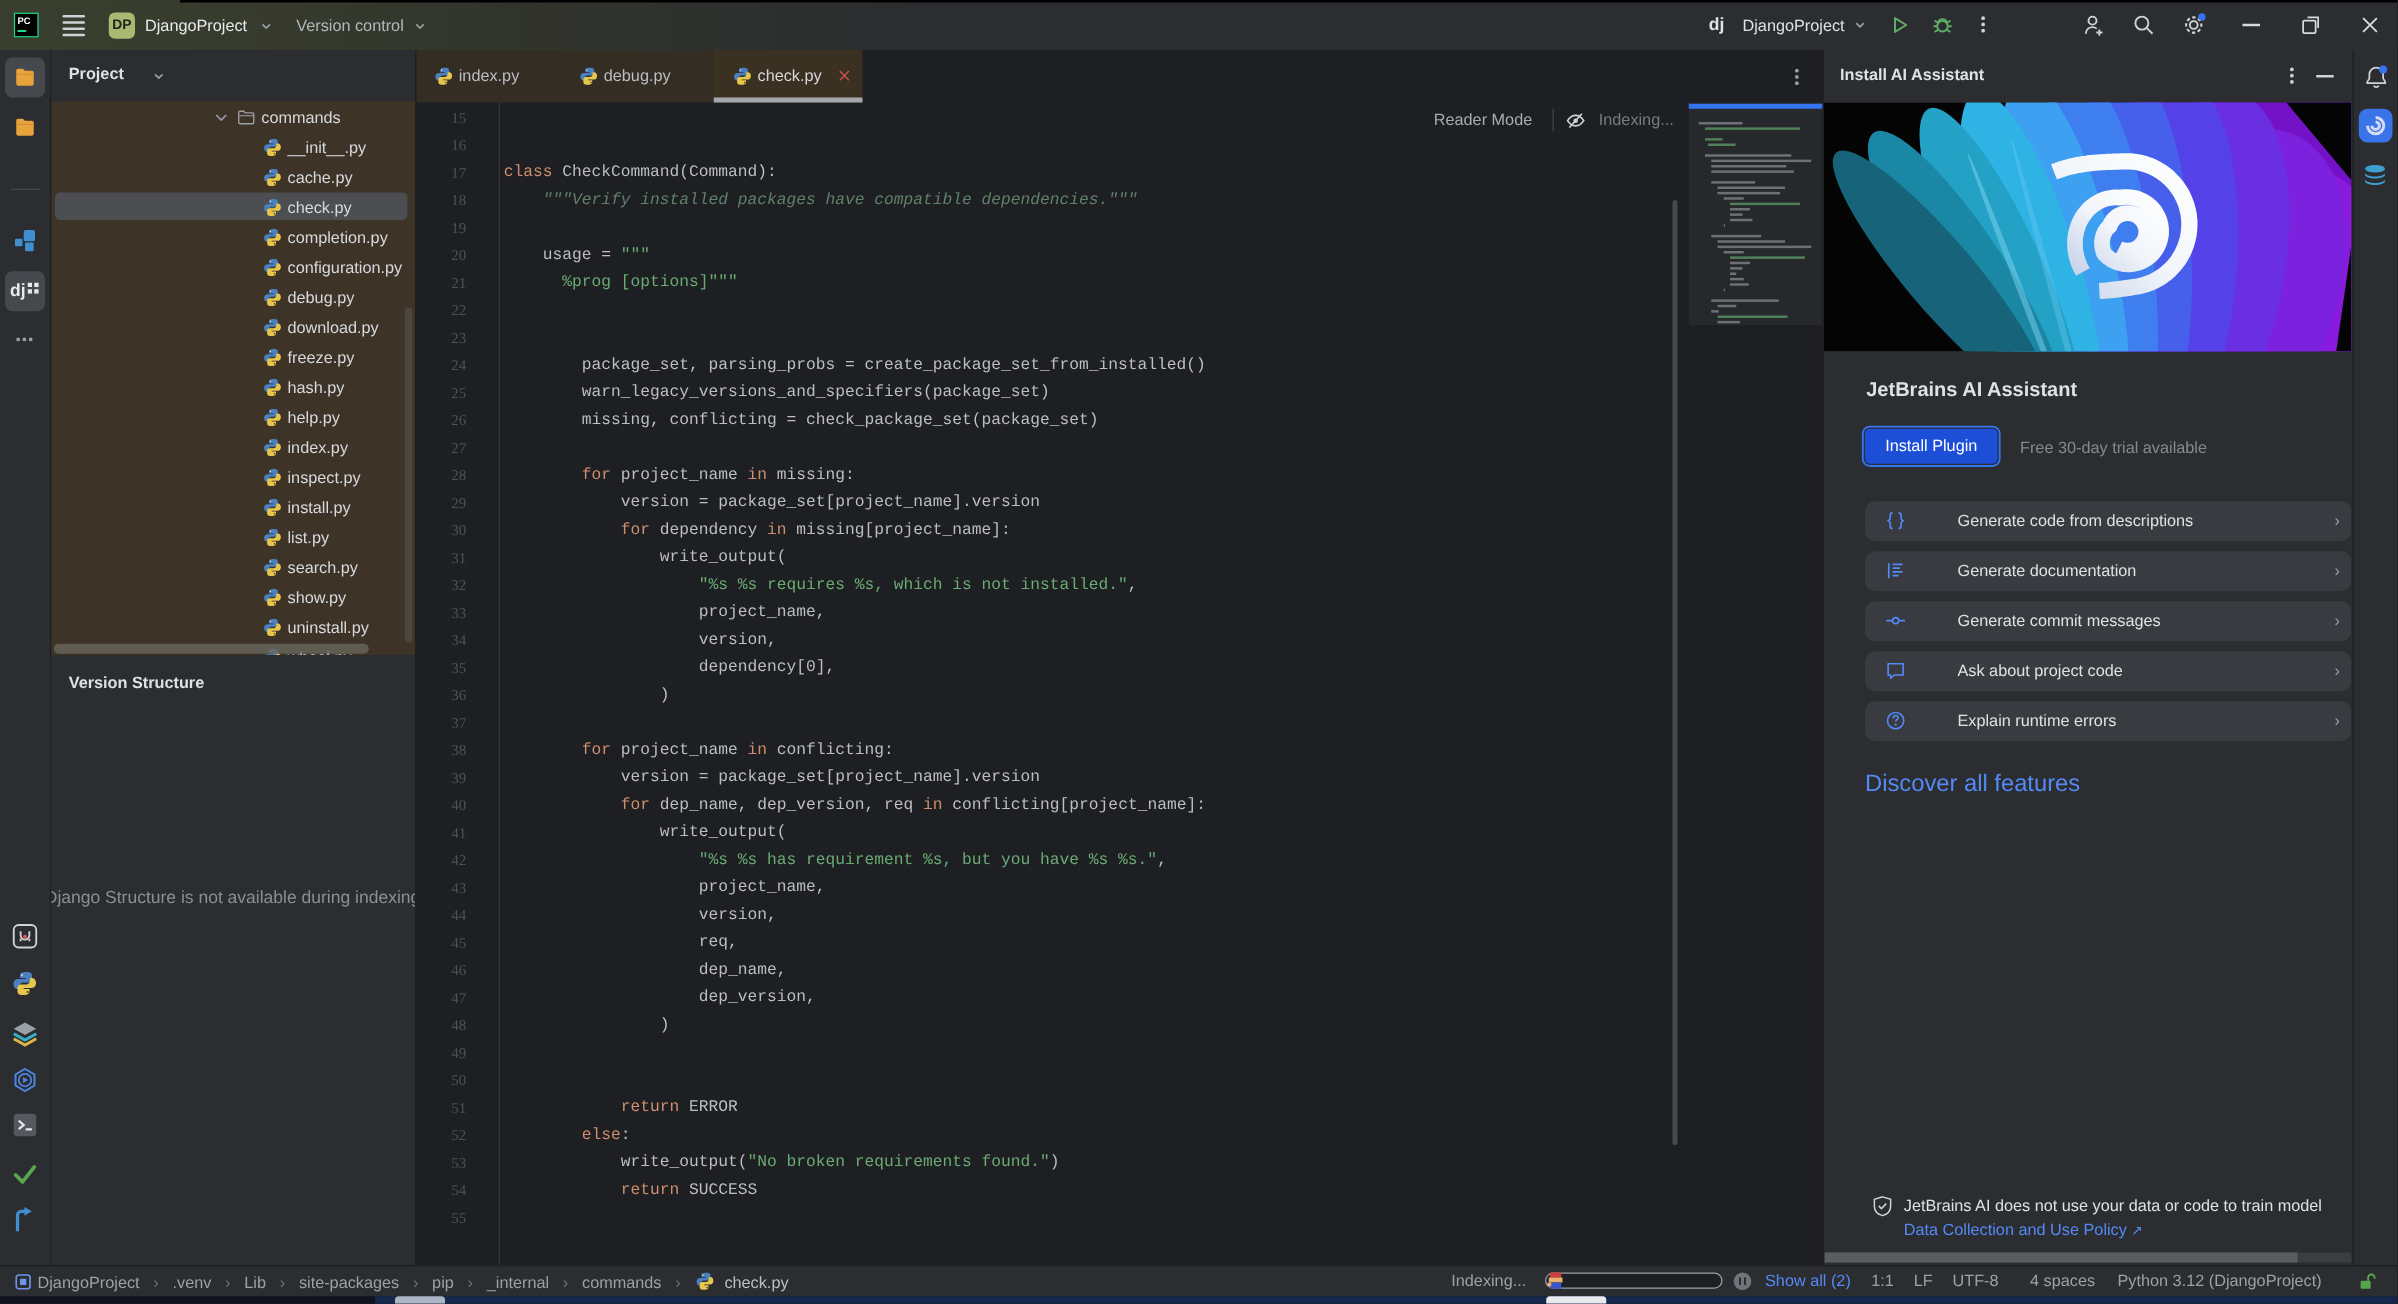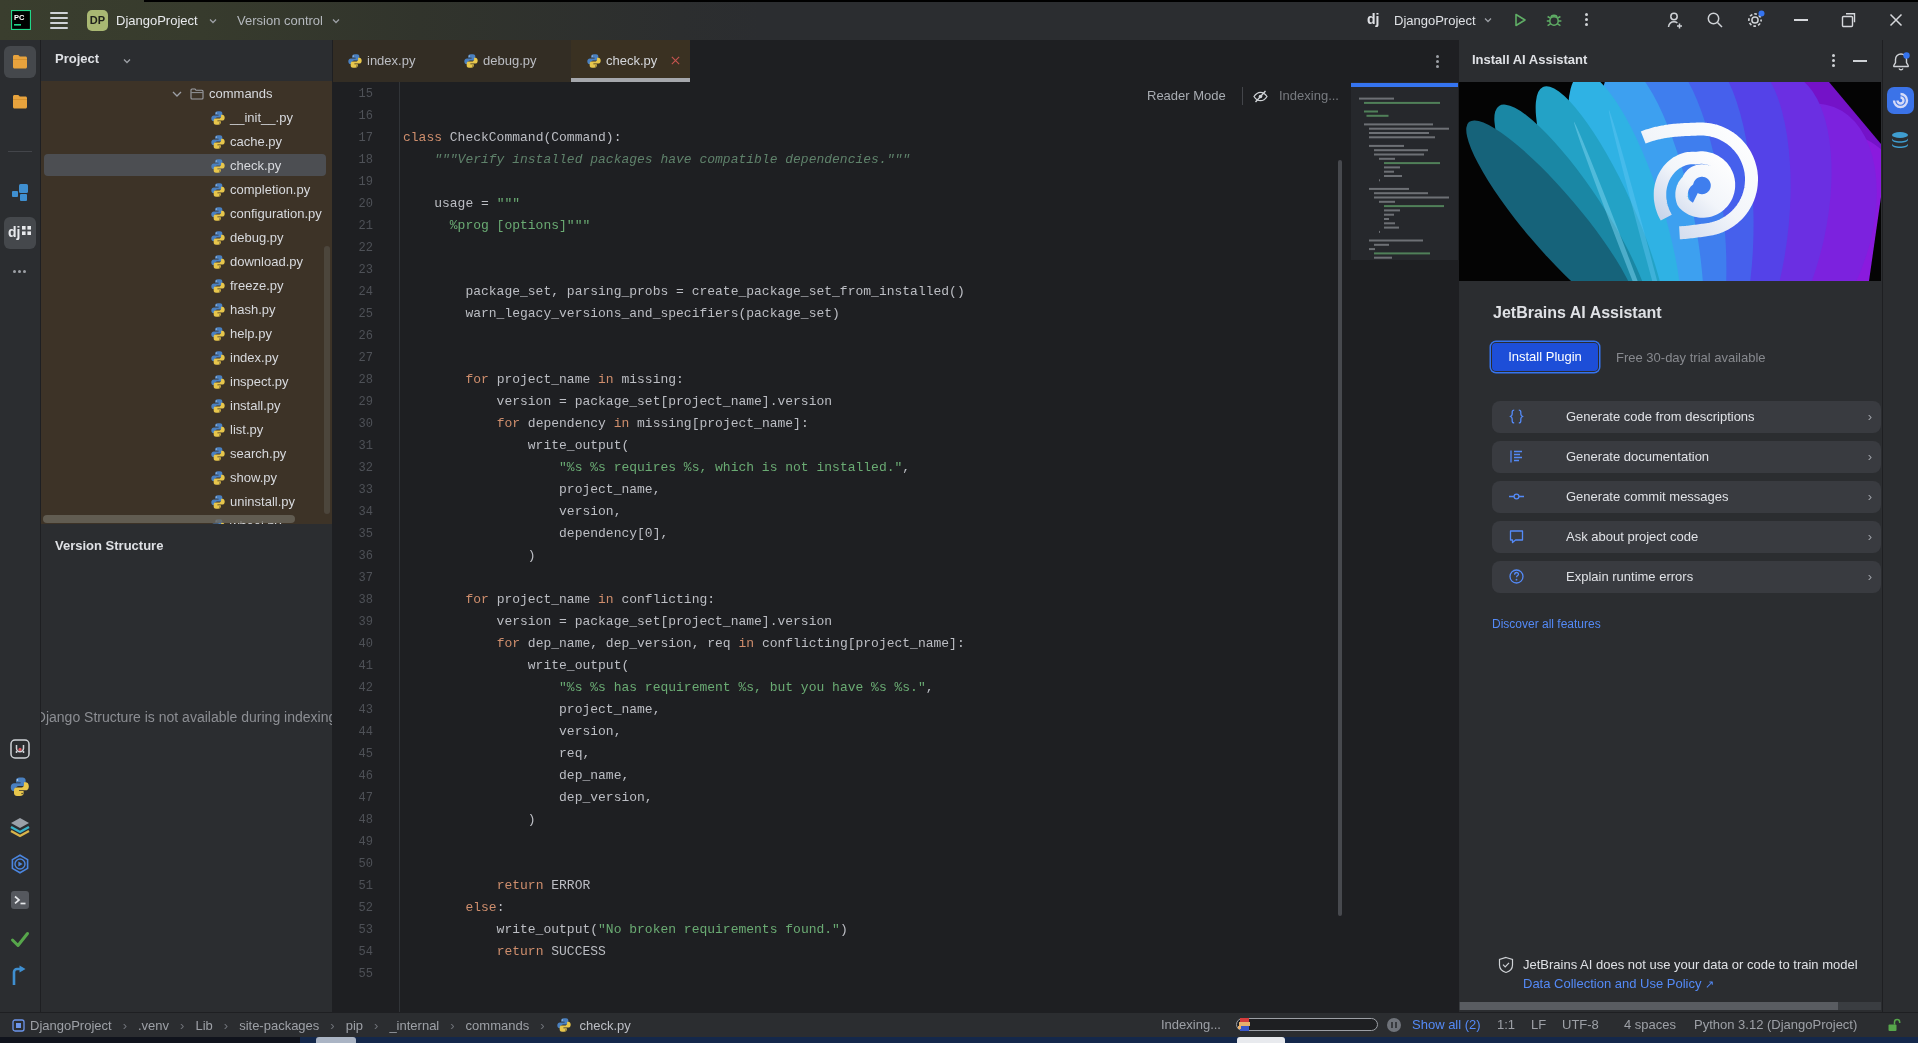--- a/index.html
+++ b/index.html
@@ -15,21 +15,21 @@
 .act-sel{position:absolute;left:4px;width:32px;height:32px;background:#45484c;border-radius:6px}
 
 #projpanel{position:absolute;left:41px;top:40px;width:291px;height:972px;background:#2b2d30;overflow:hidden}
 #projhead{position:absolute;left:0;top:0;width:291px;height:41px;background:#2b2d30}
 #tree{position:absolute;left:0;top:41px;width:291px;height:443px;background:#3d3327;overflow:hidden}
 .trow{position:absolute;left:0;width:291px;height:24px;line-height:24px;font-size:13px;color:#d7d9dd;white-space:nowrap}
 .ticon{position:absolute;top:4px;width:16px;height:16px}
 
 #editor{position:absolute;left:333px;top:40px;width:1125px;height:972px;background:#1e1f22;overflow:hidden}
 #gutterline{position:absolute;left:66px;top:42px;width:1px;height:930px;background:#313438}
-.lnum{position:absolute;width:40px;text-align:right;font-family:Liberation Mono, monospace;font-size:12px;color:#4e5157;line-height:22px}
+.lnum{position:absolute;width:40px;text-align:right;font-family:Liberation Serif, serif;font-size:12px;color:#4e5157;line-height:22px}
 .cl{position:absolute;left:70px;white-space:pre;font-family:"Liberation Mono",monospace;font-size:13px;line-height:22px;color:#bcbec4;letter-spacing:0px}
 .kw{color:#cf8e6d}.str{color:#6aab73}.doc{color:#5f826b;font-style:italic}
 .slf{color:#b07cb8}.bty{color:#7a9ec2}.ity{color:#8888c6}
 
 #aipanel{position:absolute;left:1459px;top:40px;width:423px;height:972px;background:#2b2d30;overflow:hidden}
 .featrow{position:absolute;left:33px;width:389px;height:32px;background:#393b40;border-radius:8px}
 .featrow .txt{position:absolute;left:74px;top:0;line-height:32px;font-size:13px;color:#dfe1e5}
 .featrow .chev{position:absolute;right:9px;top:0;line-height:32px;font-size:13px;color:#9da0a6}
 
 #rail{position:absolute;left:1883px;top:40px;width:35px;height:972px;background:#2b2d30}
@@ -393,20 +393,21 @@
 <div class="cl" style="top:153px">    usage = <span class="str">"""</span></div>
 <div class="lnum" style="left:0;top:175px">21</div>
 <div class="cl" style="top:175px"><span class="str">      %prog [options]"""</span></div>
 <div class="lnum" style="left:0;top:197px">22</div>
 <div class="lnum" style="left:0;top:219px">23</div>
 <div class="lnum" style="left:0;top:241px">24</div>
 <div class="cl" style="top:241px">        package_set, parsing_probs = create_package_set_from_installed()</div>
 <div class="lnum" style="left:0;top:263px">25</div>
 <div class="cl" style="top:263px">        warn_legacy_versions_and_specifiers(package_set)</div>
 <div class="lnum" style="left:0;top:285px">26</div>
+<div class="cl" style="top:285px">        missing, conflicting = check_package_set(package_set)</div>
 <div class="lnum" style="left:0;top:307px">27</div>
 <div class="lnum" style="left:0;top:329px">28</div>
 <div class="cl" style="top:329px">        <span class="kw">for</span> project_name <span class="kw">in</span> missing:</div>
 <div class="lnum" style="left:0;top:351px">29</div>
 <div class="cl" style="top:351px">            version = package_set[project_name].version</div>
 <div class="lnum" style="left:0;top:373px">30</div>
 <div class="cl" style="top:373px">            <span class="kw">for</span> dependency <span class="kw">in</span> missing[project_name]:</div>
 <div class="lnum" style="left:0;top:395px">31</div>
 <div class="cl" style="top:395px">                write_output(</div>
 <div class="lnum" style="left:0;top:417px">32</div>
@@ -575,21 +576,21 @@
     </div>
 <div class="featrow" style="top:521px">
       <span class="abs" style="left:16px;top:7px"><svg width="17" height="17" viewBox="0 0 17 17">
           <circle cx="8.5" cy="8.5" r="6.5" fill="none" stroke="#548af7" stroke-width="1.3"></circle>
           <path d="M6.6 6.7c0-3 3.9-2.7 3.9-.5 0 1.3-1.9 1.5-1.9 3" fill="none" stroke="#548af7" stroke-width="1.3"></path>
           <circle cx="8.5" cy="11.7" r=".9" fill="#548af7"></circle>
         </svg></span>
       <span class="txt">Explain runtime errors</span>
       <span class="chev">›</span>
     </div>
-<div class="abs" style="left:33px;top:577px;font-size:12px;color:#548af7">Discover all features</div>
+<div class="abs" style="left:33px;top:577px;font-size:19px;color:#548af7">Discover all features</div>
 <svg class="abs" style="left:38px;top:916px" width="18" height="18" viewBox="0 0 18 18">
 <path d="M9 1.5l6.5 2v5.5c0 3.6-2.6 6.4-6.5 7.5-3.9-1.1-6.5-3.9-6.5-7.5V3.5z" fill="none" stroke="#cfd2d6" stroke-width="1.2"></path>
 <path d="M6 8.7l2.2 2.2 3.8-4" fill="none" stroke="#cfd2d6" stroke-width="1.2"></path>
 </svg>
 <div class="abs" style="left:64px;top:917px;font-size:13px;color:#dfe1e5;white-space:nowrap">JetBrains AI does not use your data or code to train model</div>
 <div class="abs" style="left:64px;top:936px;font-size:13px;color:#548af7">Data Collection and Use Policy <span style="font-size:11px">↗</span></div>
 <div class="abs" style="left:0;top:962px;width:422px;height:8px;background:#3a3d41"></div>
 <div class="abs" style="left:1px;top:962px;width:378px;height:8px;background:#595c61"></div>
 </div>
 <div id="rail">

